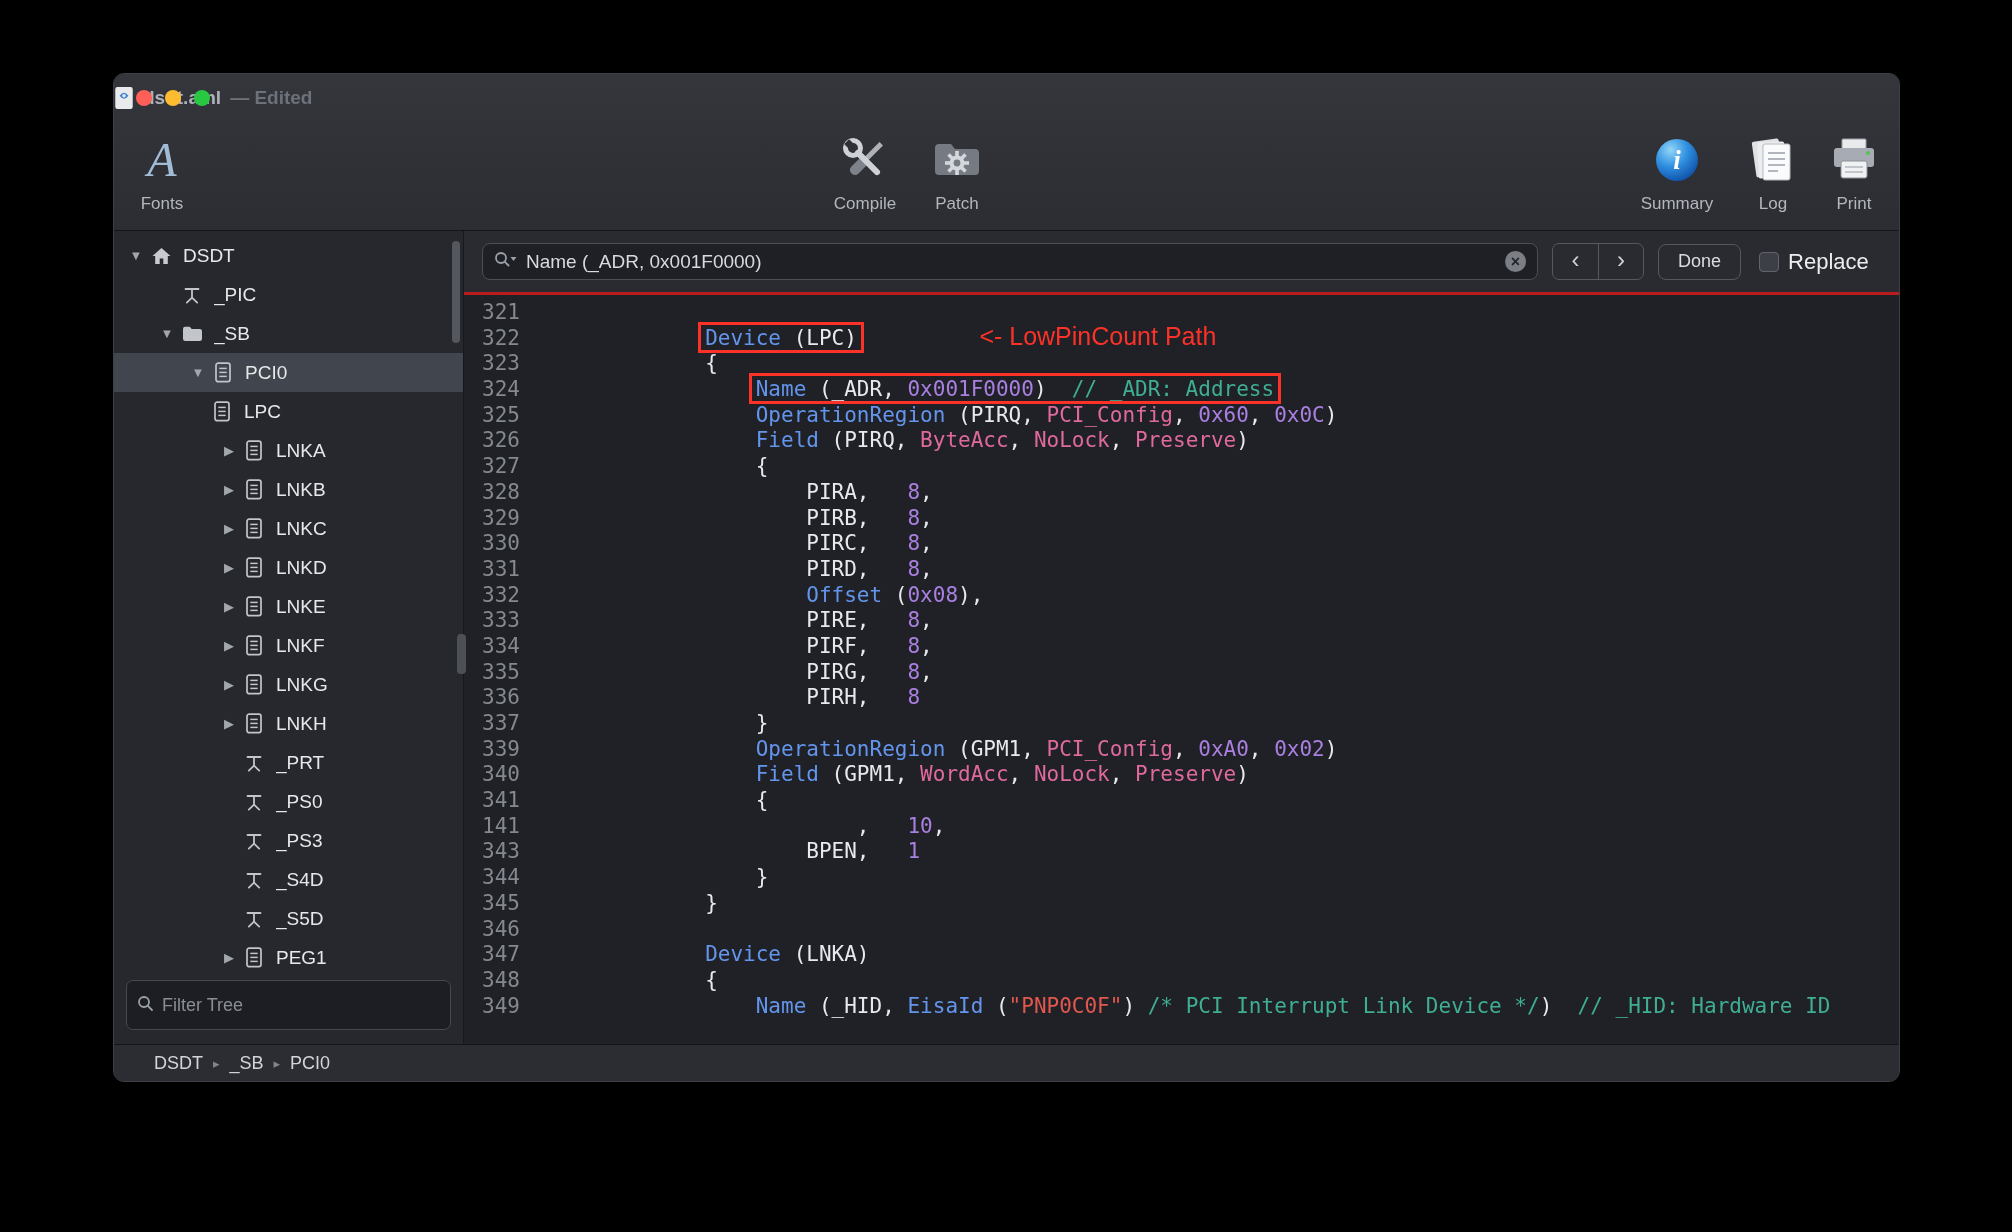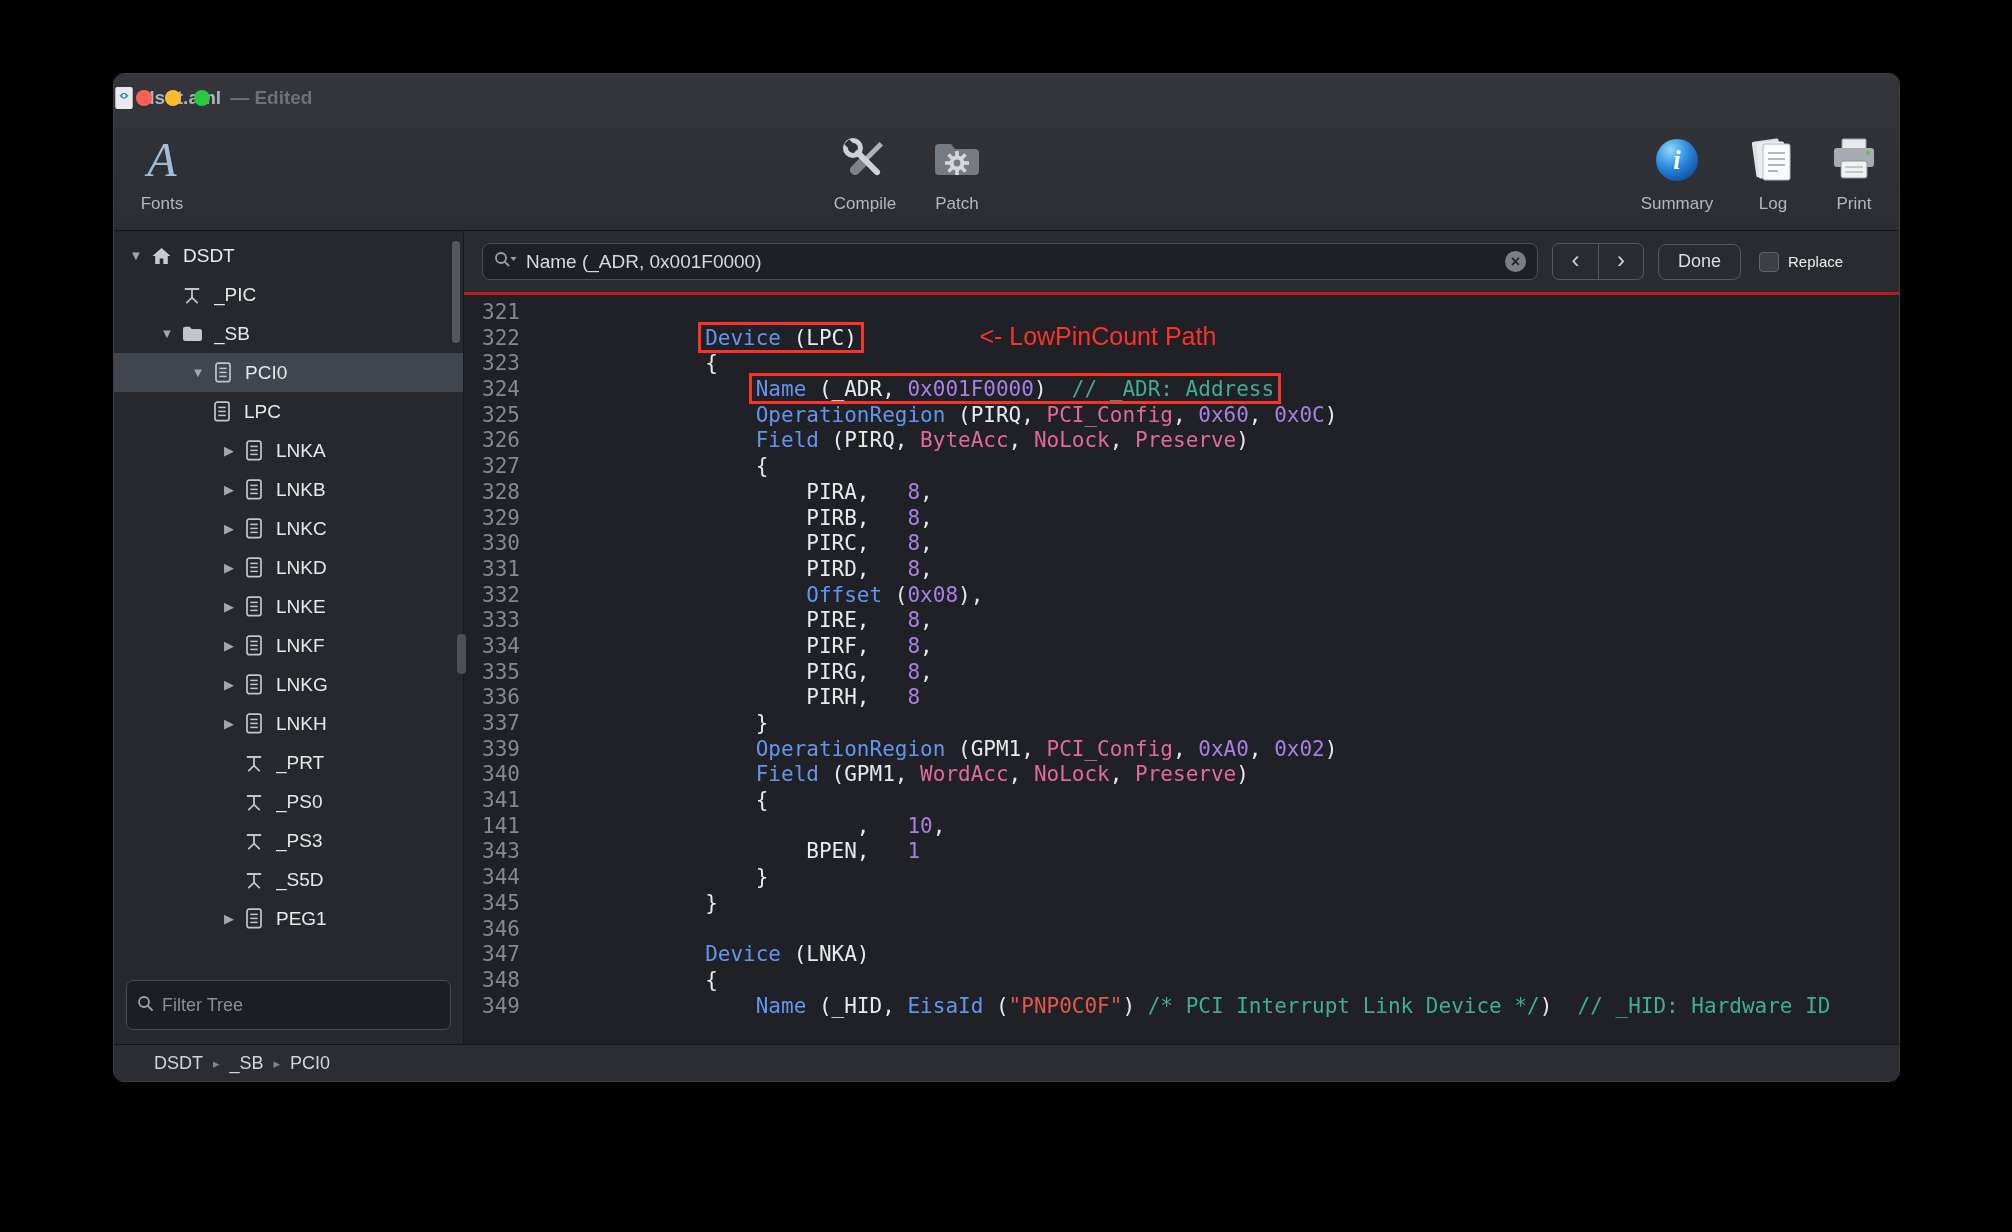--- a/index.html
+++ b/index.html
@@ -64,21 +64,21 @@
   .clear-btn { width:21px; height:21px; border-radius:50%; background:#7b7f85; color:#24262b;
                font-size:16px; font-weight:bold; display:flex; align-items:center; justify-content:center; line-height:1; }
   .seg-control { display:flex; border:1px solid #55585e; border-radius:7px; overflow:hidden; }
   .seg-btn { width:45px; height:35px; background:transparent; border:none; color:#cfd1d5; font-size:24px;
              line-height:1; display:flex; align-items:center; justify-content:center; padding-bottom:4px; }
   .seg-btn + .seg-btn { border-left:1px solid #55585e; }
   .done-btn { height:36px; padding:0 19px; background:transparent; border:1px solid #55585e; border-radius:8px;
               color:#dbdcdf; font-size:18px; font-family:"Liberation Sans", sans-serif; }
   .replace-wrap { display:flex; align-items:center; gap:9px; margin-left:4px; }
   .checkbox { width:20px; height:20px; border-radius:4px; background:#3c3f45; border:1px solid #61656b; }
-  .replace-label { color:#eceded; font-size:15px; }
+  .replace-label { color:#eceded; font-size:22px; }
   
   .editor { flex:1; background:#1f2126; overflow:hidden; padding-top:5px;
             font-family:"DejaVu Sans Mono", monospace; font-size:21px; }
   .code-row { display:flex; height:25.7px; line-height:25.7px; white-space:pre; }
   .gutter { width:62px; flex:0 0 62px; text-align:right; color:var(--ln); padding-right:6px; }
   .code-line { position:relative; flex:1; margin-left:78px; white-space:pre; color:var(--plain); }
   .tok-p{color:var(--plain)} .tok-k{color:var(--kw)} .tok-n{color:var(--num)}
   .tok-t{color:var(--typ)} .tok-c{color:var(--com)} .tok-s{color:var(--str)}
   .anno-box { position:absolute; top:-4px; height:31px; border:3px solid var(--anno); pointer-events:none; }
   .anno-label { position:absolute; top:-2px; color:var(--anno); font-family:"Liberation Sans", sans-serif;
@@ -401,20 +401,32 @@
           <div class="tree-row" style="padding-left: 103px;">
             <span class="disclosure"></span>
             <span class="tree-icon">
               <svg width="20" height="20" viewBox="0 0 20 20" fill="none" stroke="#c2c5ca" stroke-width="1.8" stroke-linecap="round">
                 <path d="M3.5 4 h13"></path>
                 <path d="M10 4 v8.6"></path>
                 <path d="M10 12.6 l-5.2 5"></path>
                 <path d="M10 12.6 l5.2 5"></path>
               </svg>
             </span>
+            <span class="tree-label">_S4D</span>
+          </div>
+          <div class="tree-row" style="padding-left: 103px;">
+            <span class="disclosure"></span>
+            <span class="tree-icon">
+              <svg width="20" height="20" viewBox="0 0 20 20" fill="none" stroke="#c2c5ca" stroke-width="1.8" stroke-linecap="round">
+                <path d="M3.5 4 h13"></path>
+                <path d="M10 4 v8.6"></path>
+                <path d="M10 12.6 l-5.2 5"></path>
+                <path d="M10 12.6 l5.2 5"></path>
+              </svg>
+            </span>
             <span class="tree-label">_S5D</span>
           </div>
           <div class="tree-row" style="padding-left: 103px;">
             <span class="disclosure">▶</span>
             <span class="tree-icon">
               <svg width="18" height="21" viewBox="0 0 18 21">
                 <rect x="2" y="1.2" width="14" height="18.5" rx="2.2" fill="none" stroke="#c2c5ca" stroke-width="1.7"></rect>
                 <line x1="5.3" y1="6.4" x2="12.7" y2="6.4" stroke="#c2c5ca" stroke-width="1.5"></line>
                 <line x1="5.3" y1="10.4" x2="12.7" y2="10.4" stroke="#c2c5ca" stroke-width="1.5"></line>
                 <line x1="5.3" y1="14.4" x2="12.7" y2="14.4" stroke="#c2c5ca" stroke-width="1.5"></line>

